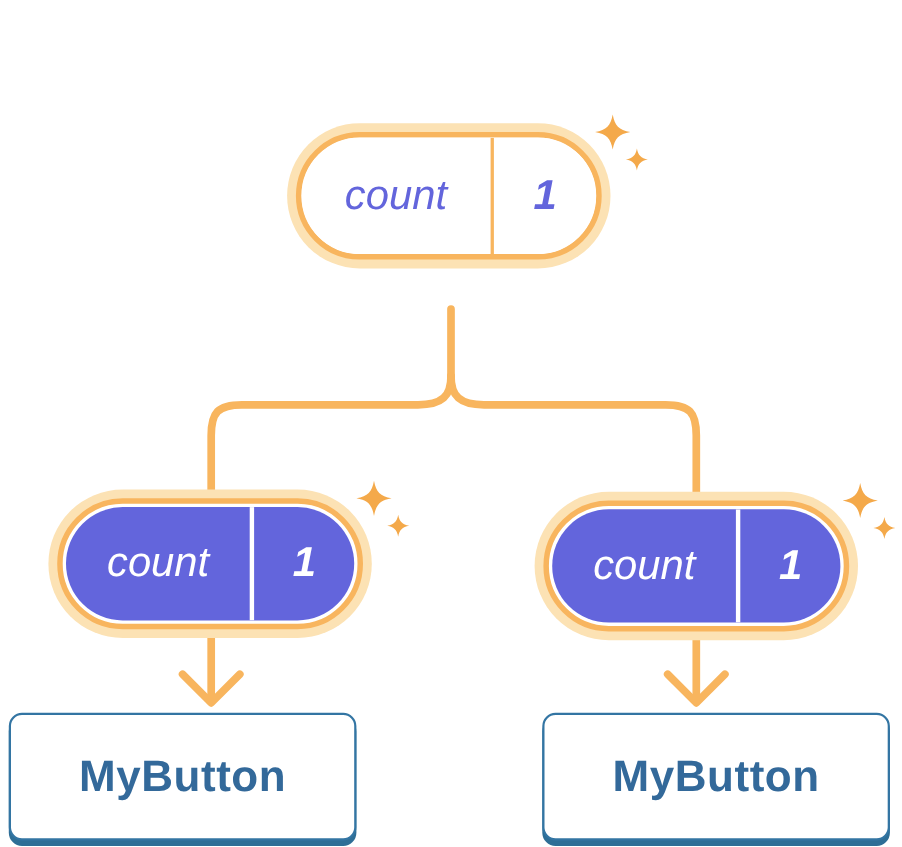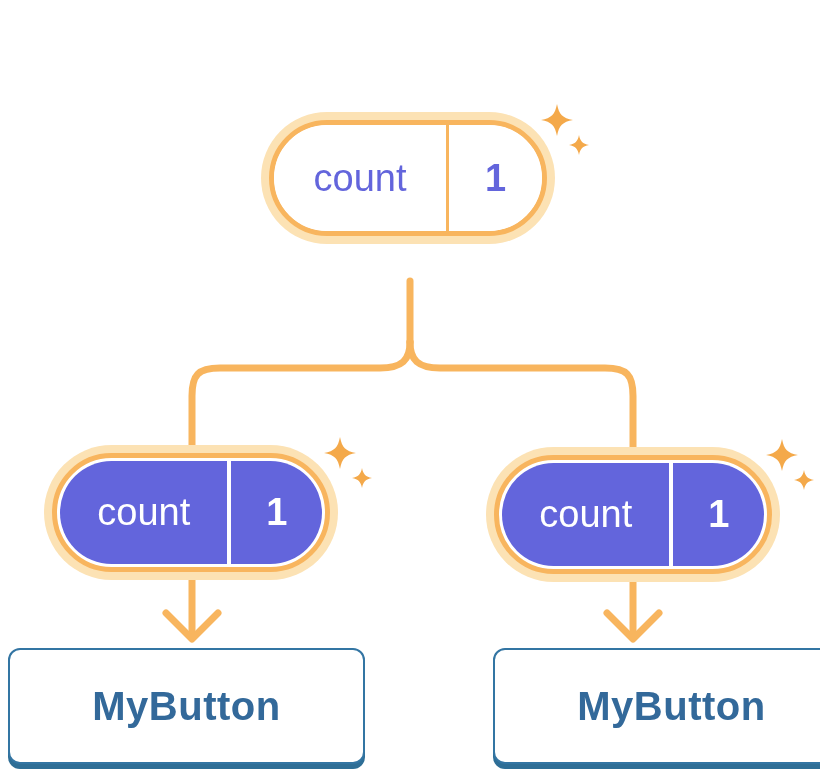--- a/index.html
+++ b/index.html
@@ -49,21 +49,21 @@
     color: var(--title-blue);
     font-size: 40px;
     font-weight: 600;
     letter-spacing: 0.5px;
     text-align: center;
   }
   .card.root { left: 157px; top: 12px; width: 500px; height: 268px; }
   .card.root .card-title { position: absolute; left: 0; right: 0; top: 32px; }
 
   .card.leaf {
-    width: 357px; height: 116px;
+    width: 316px; height: 116px;
     display: flex; align-items: center; justify-content: center;
   }
   .card.leaf.left  { left: 8px;   top: 648px; }
   .card.leaf.right { left: 493px; top: 648px; }
 
   .pill {
     position: absolute;
     z-index: 3;
     background: var(--cream);
     border-radius: 999px;
@@ -74,20 +74,21 @@
   .pill.prop-left  { left: 44px;  top: 445px; height: 135px; }
   .pill.prop-right { left: 486px; top: 447px; height: 135px; }
 
   .pill-ring {
     width: 100%; height: 100%;
     background: var(--white);
     border: 5px solid var(--orange);
     border-radius: 999px;
     display: flex;
     overflow: hidden;
+    font-style: italic;
   }
   .pill-core {
     flex: 1;
     display: flex;
     border-radius: 999px;
     overflow: hidden;
     background: var(--white);
     font-size: 38px;
     color: var(--purple);
   }

